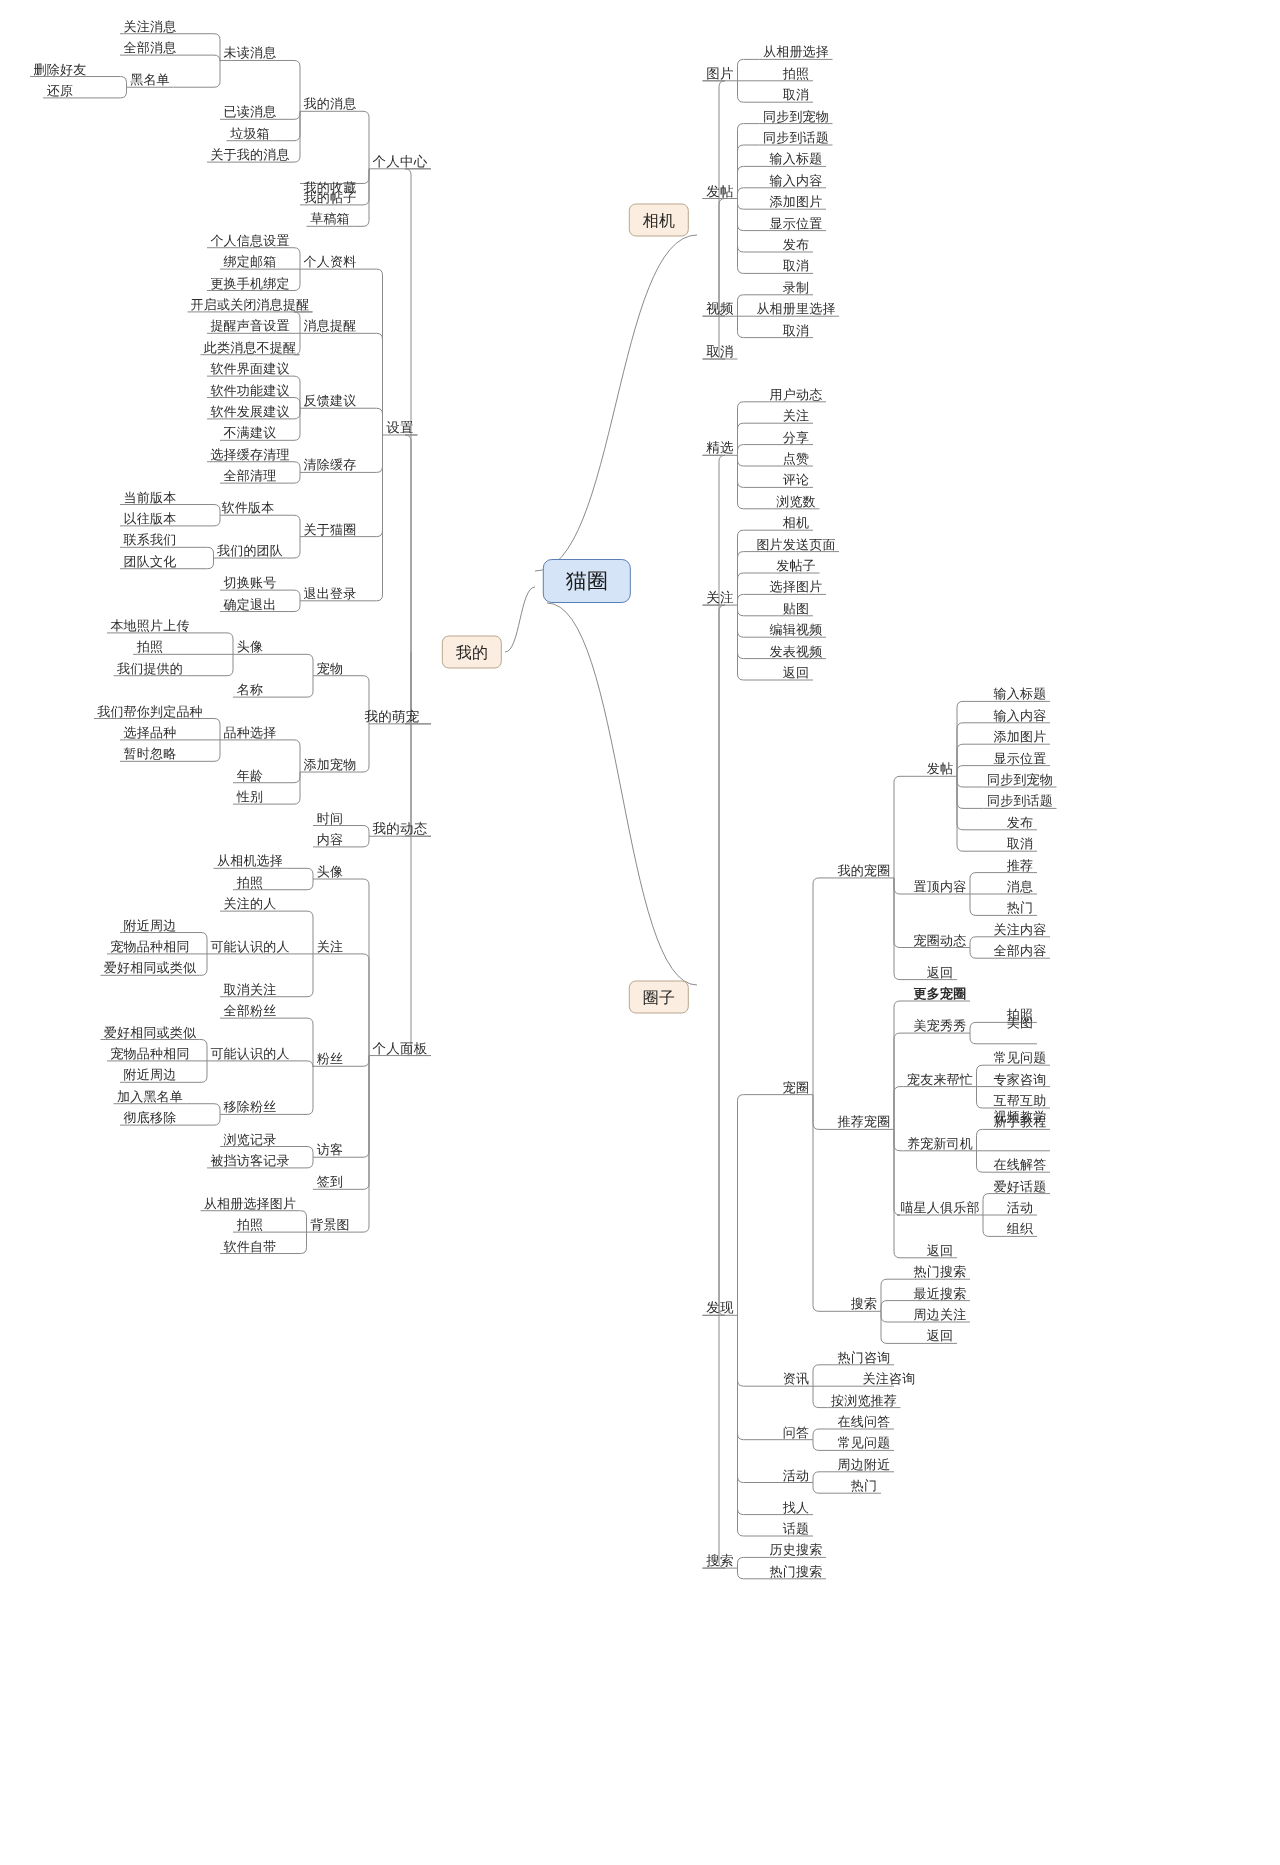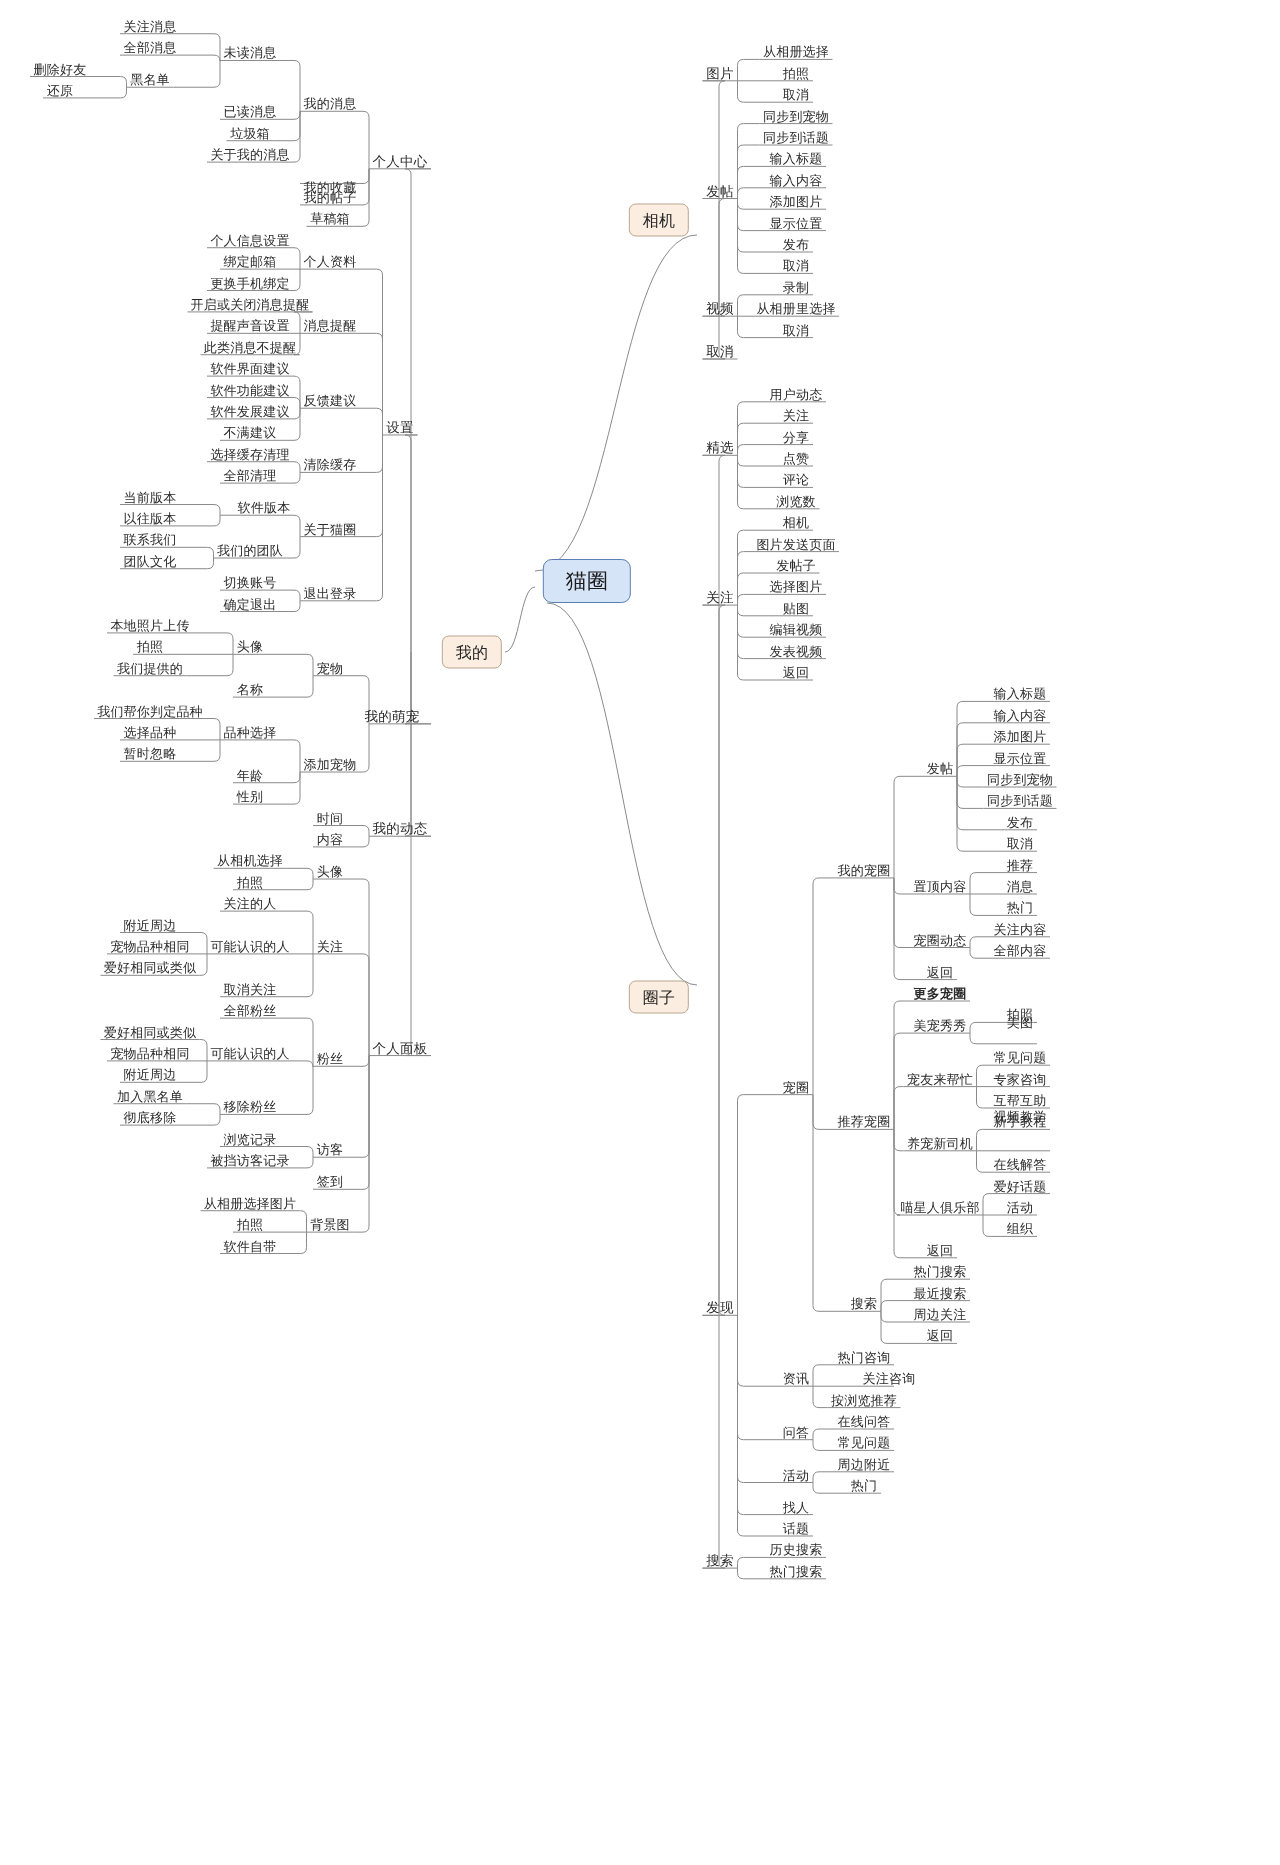--- a/index.html
+++ b/index.html
@@ -468,21 +468,21 @@
       <div class="node n-plain" style="left: 250px; top: 346.72px;">此类消息不提醒</div>
       <div class="node n-plain" style="left: 330px; top: 400.22px;">反馈建议</div>
       <div class="node n-plain" style="left: 250px; top: 368.12px;">软件界面建议</div>
       <div class="node n-plain" style="left: 250px; top: 389.52px;">软件功能建议</div>
       <div class="node n-plain" style="left: 250px; top: 410.92px;">软件发展建议</div>
       <div class="node n-plain" style="left: 250px; top: 432.32px;">不满建议</div>
       <div class="node n-plain" style="left: 330px; top: 464.42px;">清除缓存</div>
       <div class="node n-plain" style="left: 250px; top: 453.72px;">选择缓存清理</div>
       <div class="node n-plain" style="left: 250px; top: 475.12px;">全部清理</div>
       <div class="node n-plain" style="left: 330px; top: 528.62px;">关于猫圈</div>
-      <div class="node n-plain" style="left: 264px; top: 507.22px;">软件版本</div>
+      <div class="node n-plain" style="left: 248px; top: 507.22px;">软件版本</div>
       <div class="node n-plain" style="left: 150px; top: 496.52px;">当前版本</div>
       <div class="node n-plain" style="left: 150px; top: 517.92px;">以往版本</div>
       <div class="node n-plain" style="left: 250px; top: 550.02px;">我们的团队</div>
       <div class="node n-plain" style="left: 150px; top: 539.32px;">联系我们</div>
       <div class="node n-plain" style="left: 150px; top: 560.72px;">团队文化</div>
       <div class="node n-plain" style="left: 330px; top: 592.82px;">退出登录</div>
       <div class="node n-plain" style="left: 250px; top: 582.12px;">切换账号</div>
       <div class="node n-plain" style="left: 250px; top: 603.52px;">确定退出</div>
       <div class="node n-lvl2" style="left: 392px; top: 715.87px;">我的萌宠</div>
       <div class="node n-plain" style="left: 330px; top: 667.72px;">宠物</div>

